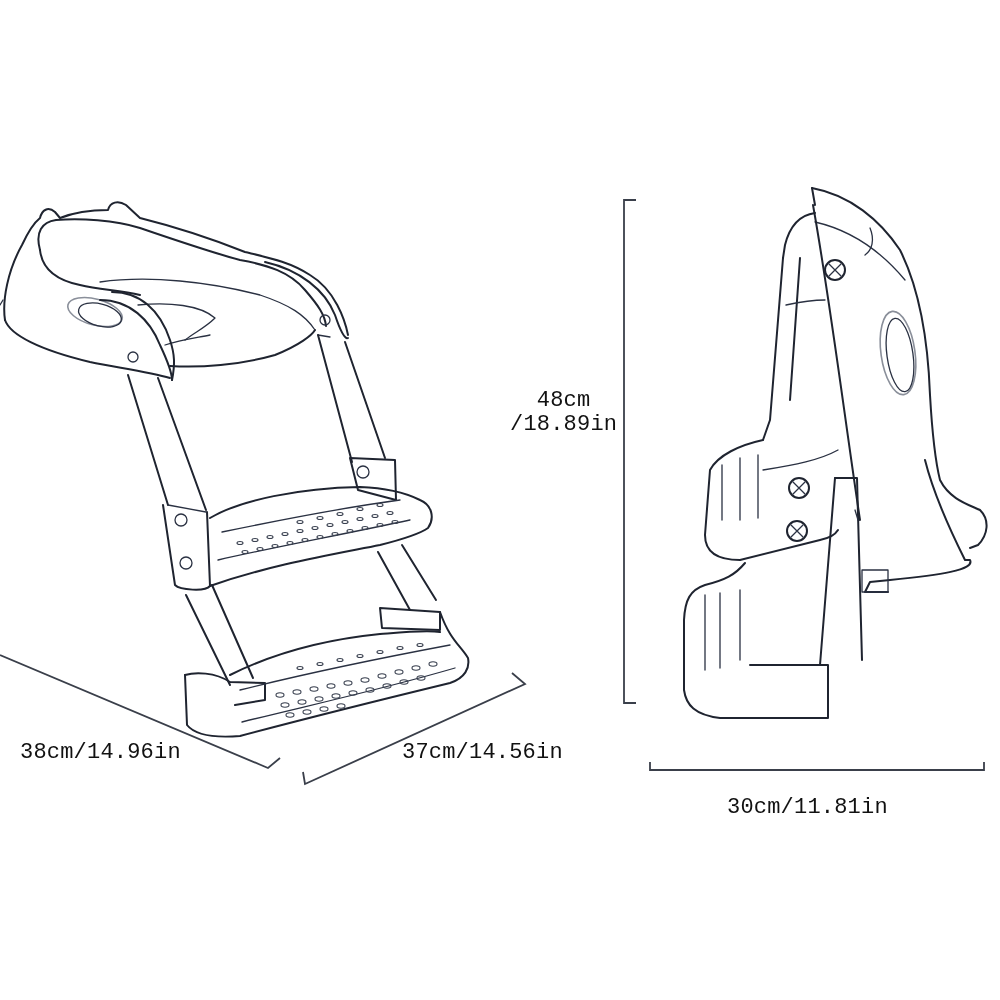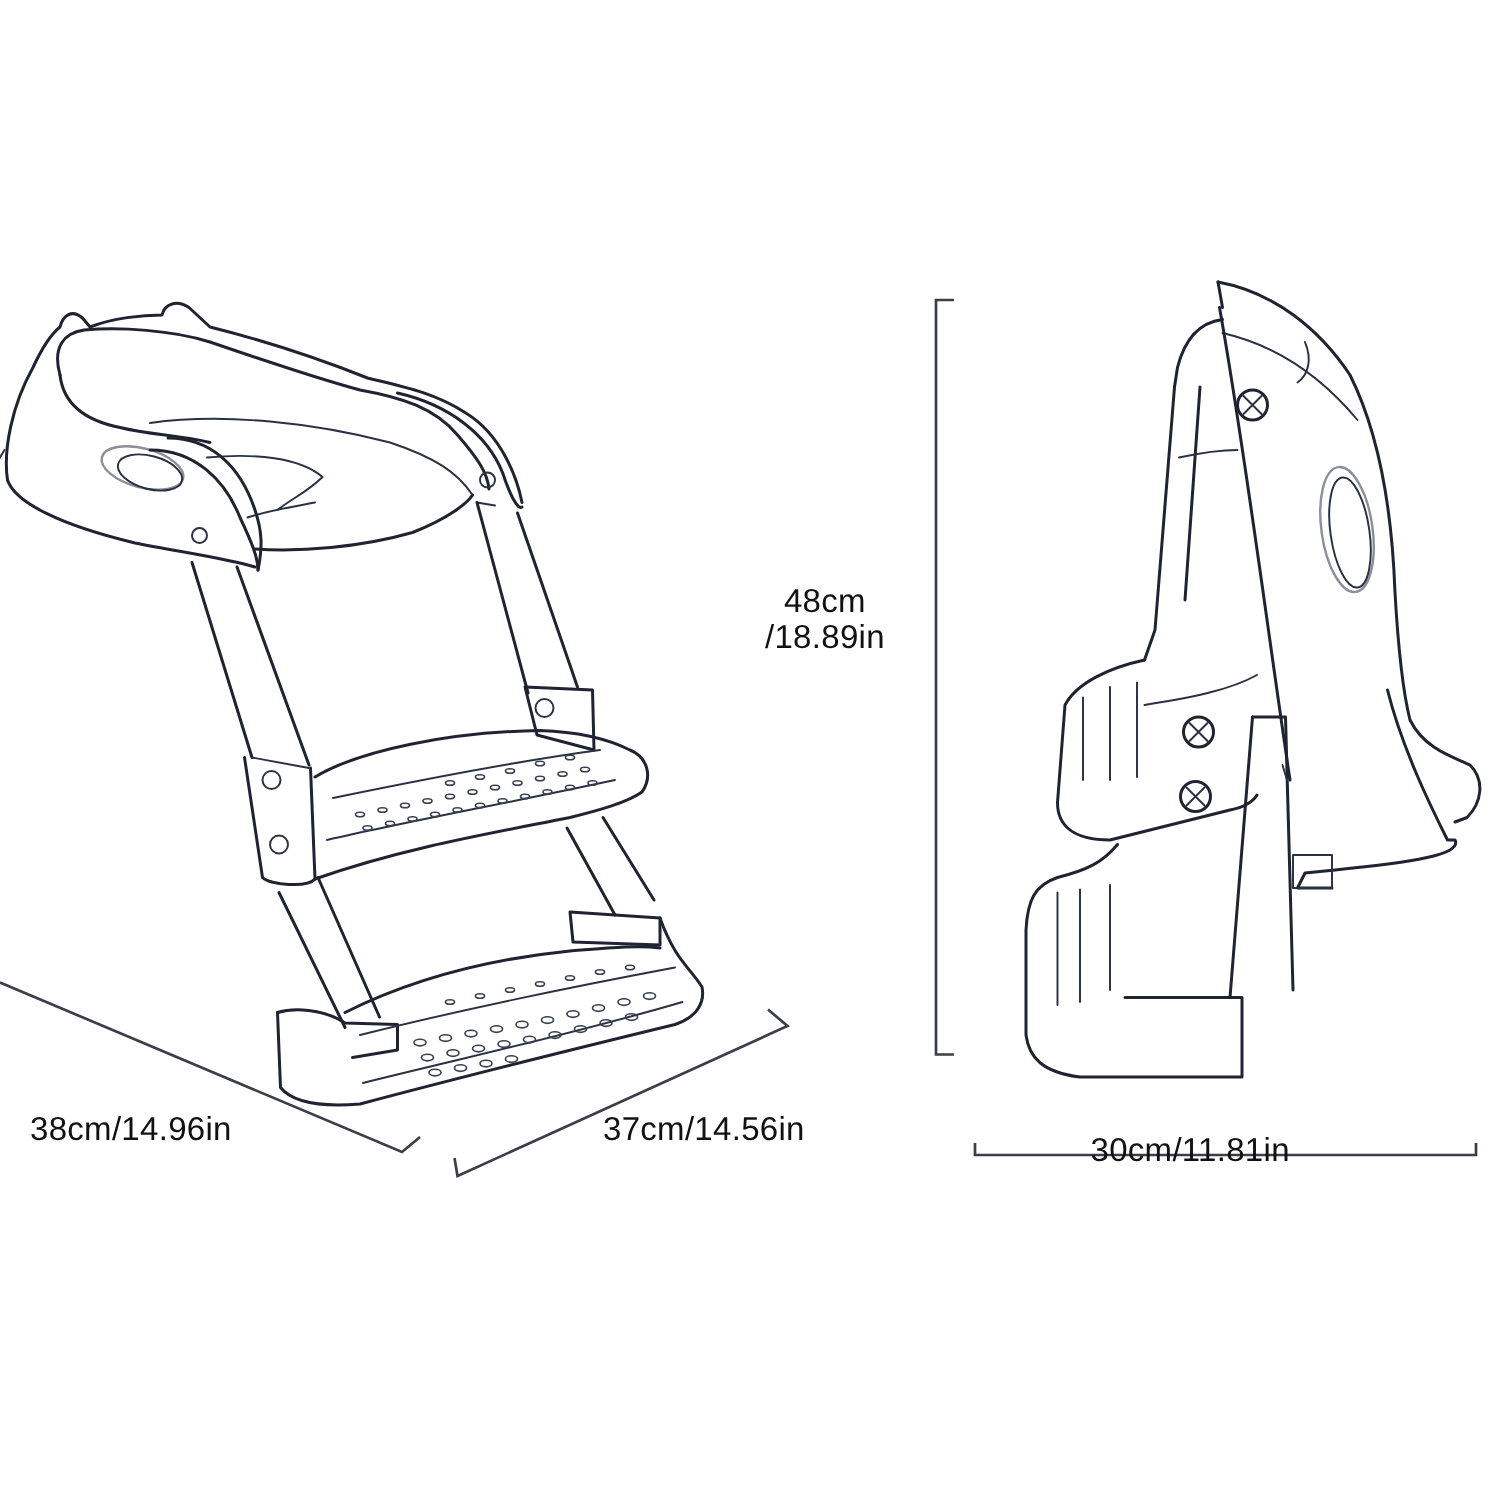--- a/index.html
+++ b/index.html
@@ -1,22 +1,22 @@
 <!DOCTYPE html>
 <html><head>
   <meta charset="utf-8">
   <style>
     html, body { margin: 0; padding: 0; background: #ffffff; }
     body { width: 1000px; height: 1000px; position: relative; overflow: hidden; font-family: "Liberation Sans", sans-serif; }
     .canvas { position: absolute; left: 0; top: 0; width: 1000px; height: 1000px; }
-    .dim-label { position: absolute; color: #111111; font-family: Liberation Sans, sans-serif; font-size: 22px; line-height: 24px; white-space: nowrap; letter-spacing: 0.2px; }
+    .dim-label { position: absolute; color: #111111; font-family: Liberation Mono, monospace; font-size: 22px; line-height: 24px; white-space: nowrap; letter-spacing: 0.2px; }
     #lbl-depth-front { left: 20px; top: 741px; }
     #lbl-width-front { left: 402px; top: 741px; }
     #lbl-height { left: 510px; top: 389px; text-align: center; }
-    #lbl-depth-side { left: 727px; top: 755px; }
+    #lbl-depth-side { left: 727px; top: 796px; }
     .ink { fill: none; stroke: #1f2430; stroke-width: 2; stroke-linecap: round; stroke-linejoin: round; }
     .ink-thin { fill: none; stroke: #2a3142; stroke-width: 1.3; stroke-linecap: round; stroke-linejoin: round; }
     .ink-grey { fill: none; stroke: #8a8f9a; stroke-width: 1.6; }
     .dimline { fill: none; stroke: #3a3f4a; stroke-width: 1.8; }
     .dots circle, .dots ellipse { fill: none; stroke: #3a4150; stroke-width: 1.1; }
   </style>
 </head>
 <body>
 
 <div class="canvas">

